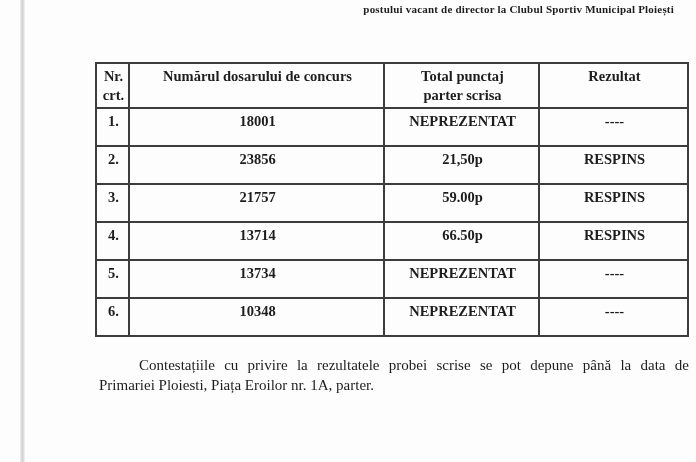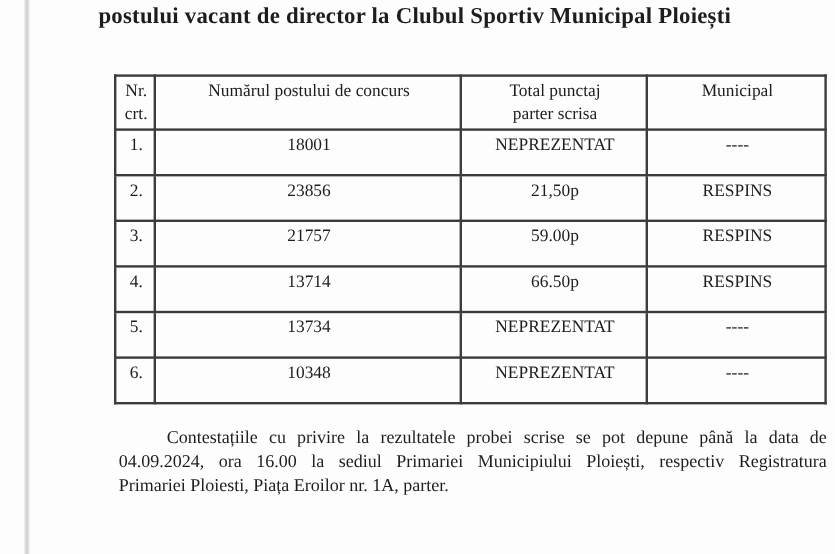--- a/index.html
+++ b/index.html
@@ -21,38 +21,38 @@
     top: 0;
     width: 5px;
     height: 462px;
     background: linear-gradient(to right, #f2f2f2, #cfcfcf 45%, #dedede 70%, #f6f6f6);
   }
   .doc-title {
     position: absolute;
     top: 3px;
     left: 82px;
     width: 592px;
-    text-align: left;
+    text-align: right;
     font-weight: bold;
-    font-size: 19px;
+    font-size: 11px;
     letter-spacing: 0.2px;
     white-space: nowrap;
   }
   table.results {
     position: absolute;
     left: 95px;
     top: 62px;
     width: 592px;
     border-collapse: collapse;
     table-layout: fixed;
   }
   table.results th,
   table.results td {
     border: 2px solid #3c3c3c;
-    font-weight: normal;
+    font-weight: bold;
     font-size: 14.5px;
     line-height: 19px;
     text-align: center;
     vertical-align: top;
     padding: 3px 0 0 2px;
     overflow: hidden;
   }
   table.results thead tr { height: 45px; }
   table.results tbody tr { height: 38px; }
   .hdr-line { display: block; }
@@ -92,26 +92,26 @@
     <col style="width:255px">
     <col style="width:155px">
     <col style="width:149px">
   </colgroup>
   <thead>
     <tr>
       <th>
         <span class="hdr-line">Nr.</span>
         <span class="hdr-line">crt.</span>
       </th>
-      <th>Numărul postului de concurs</th>
+      <th>Numărul dosarului de concurs</th>
       <th>
         <span class="hdr-line">Total punctaj</span>
         <span class="hdr-line">parter scrisa</span>
       </th>
-      <th>Municipal</th>
+      <th>Rezultat</th>
     </tr>
   </thead>
   <tbody>
     <tr>
       <td>1.</td>
       <td>18001</td>
       <td>NEPREZENTAT</td>
       <td>----</td>
     </tr>
     <tr>
@@ -142,15 +142,14 @@
       <td>6.</td>
       <td>10348</td>
       <td>NEPREZENTAT</td>
       <td>----</td>
     </tr>
   </tbody>
 </table>
 
 <p class="footer-note">
   <span class="line justify indent">Contestațiile cu privire la rezultatele probei scrise se pot depune până la data de</span>
-  <span class="line justify">04.09.2024, ora 16.00 la sediul Primariei Municipiului Ploiești, respectiv Registratura</span>
   <span class="line last">Primariei Ploiesti, Piața Eroilor nr. 1A, parter.</span>
 </p>
 
 </body></html>

